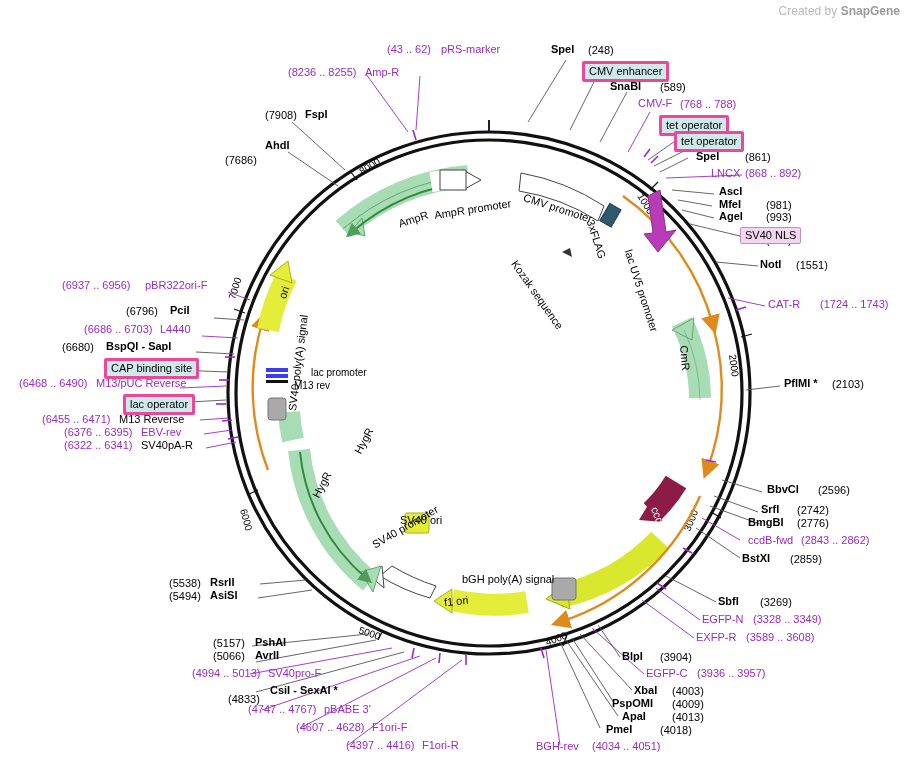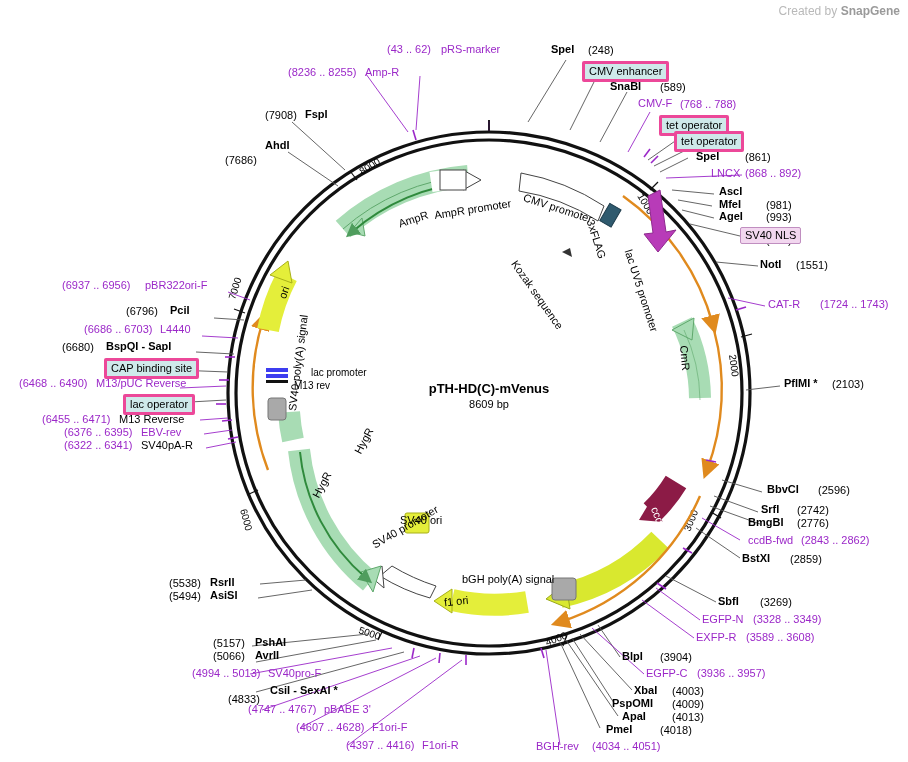--- a/index.html
+++ b/index.html
@@ -255,22 +255,20 @@
       <path d="M 300 728 L 436 658" stroke="#9b28c8"></path>
       <path d="M 348 745 L 462 660" stroke="#9b28c8"></path>
     </g>
   </svg>
 
   <div class="credit">
     <span>Created by</span>
     <b>SnapGene</b>
   </div>
 
-  <div class="center-title">pTH-HD(C)-mVenus</div>
-  <div class="center-sub">8609 bp</div>
 
   <div class="lbl blk" style="left:398px;top:213px;transform:rotate(-18deg);">AmpR</div>
   <div class="lbl blk" style="left:434px;top:203px;transform:rotate(-9deg);">AmpR promoter</div>
   <div class="lbl blk" style="left:522px;top:202px;transform:rotate(18deg);">CMV promoter</div>
   <div class="lbl blk" style="left:596px;top:218px;transform:rotate(72deg);transform-origin:left top;">3xFLAG</div>
   <div class="lbl blk" style="left:519px;top:258px;transform:rotate(55deg);transform-origin:left top;">Kozak sequence</div>
   <div class="lbl blk" style="left:634px;top:248px;transform:rotate(72deg);transform-origin:left top;">lac UV5 promoter</div>
   <div class="lbl blk" style="left:690px;top:345px;transform:rotate(85deg);transform-origin:left top;">CmR</div>
   <div class="lbl" style="left:584px;top:532px;transform:rotate(-66deg);transform-origin:left top;color:#fff;font-weight:normal;">mVenus</div>
   <div class="lbl blk" style="left:462px;top:573px;">bGH poly(A) signal</div>

